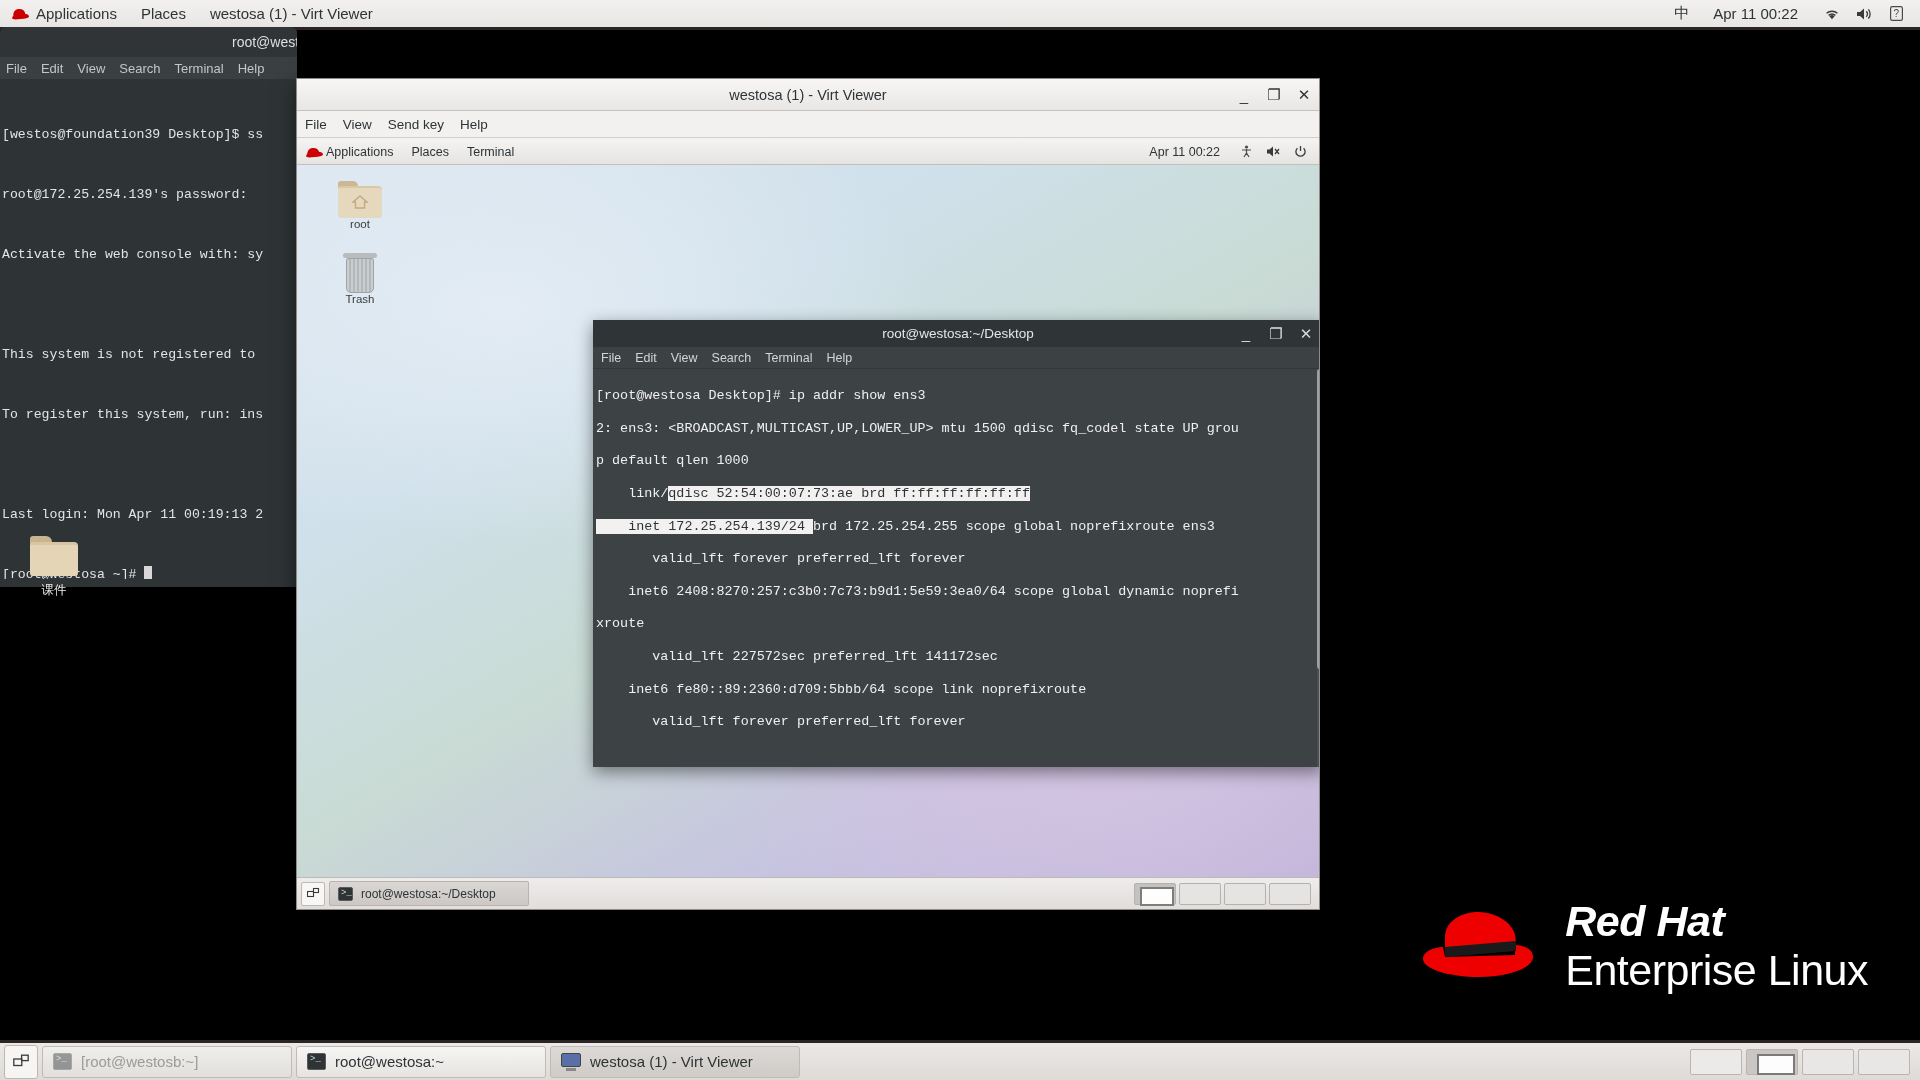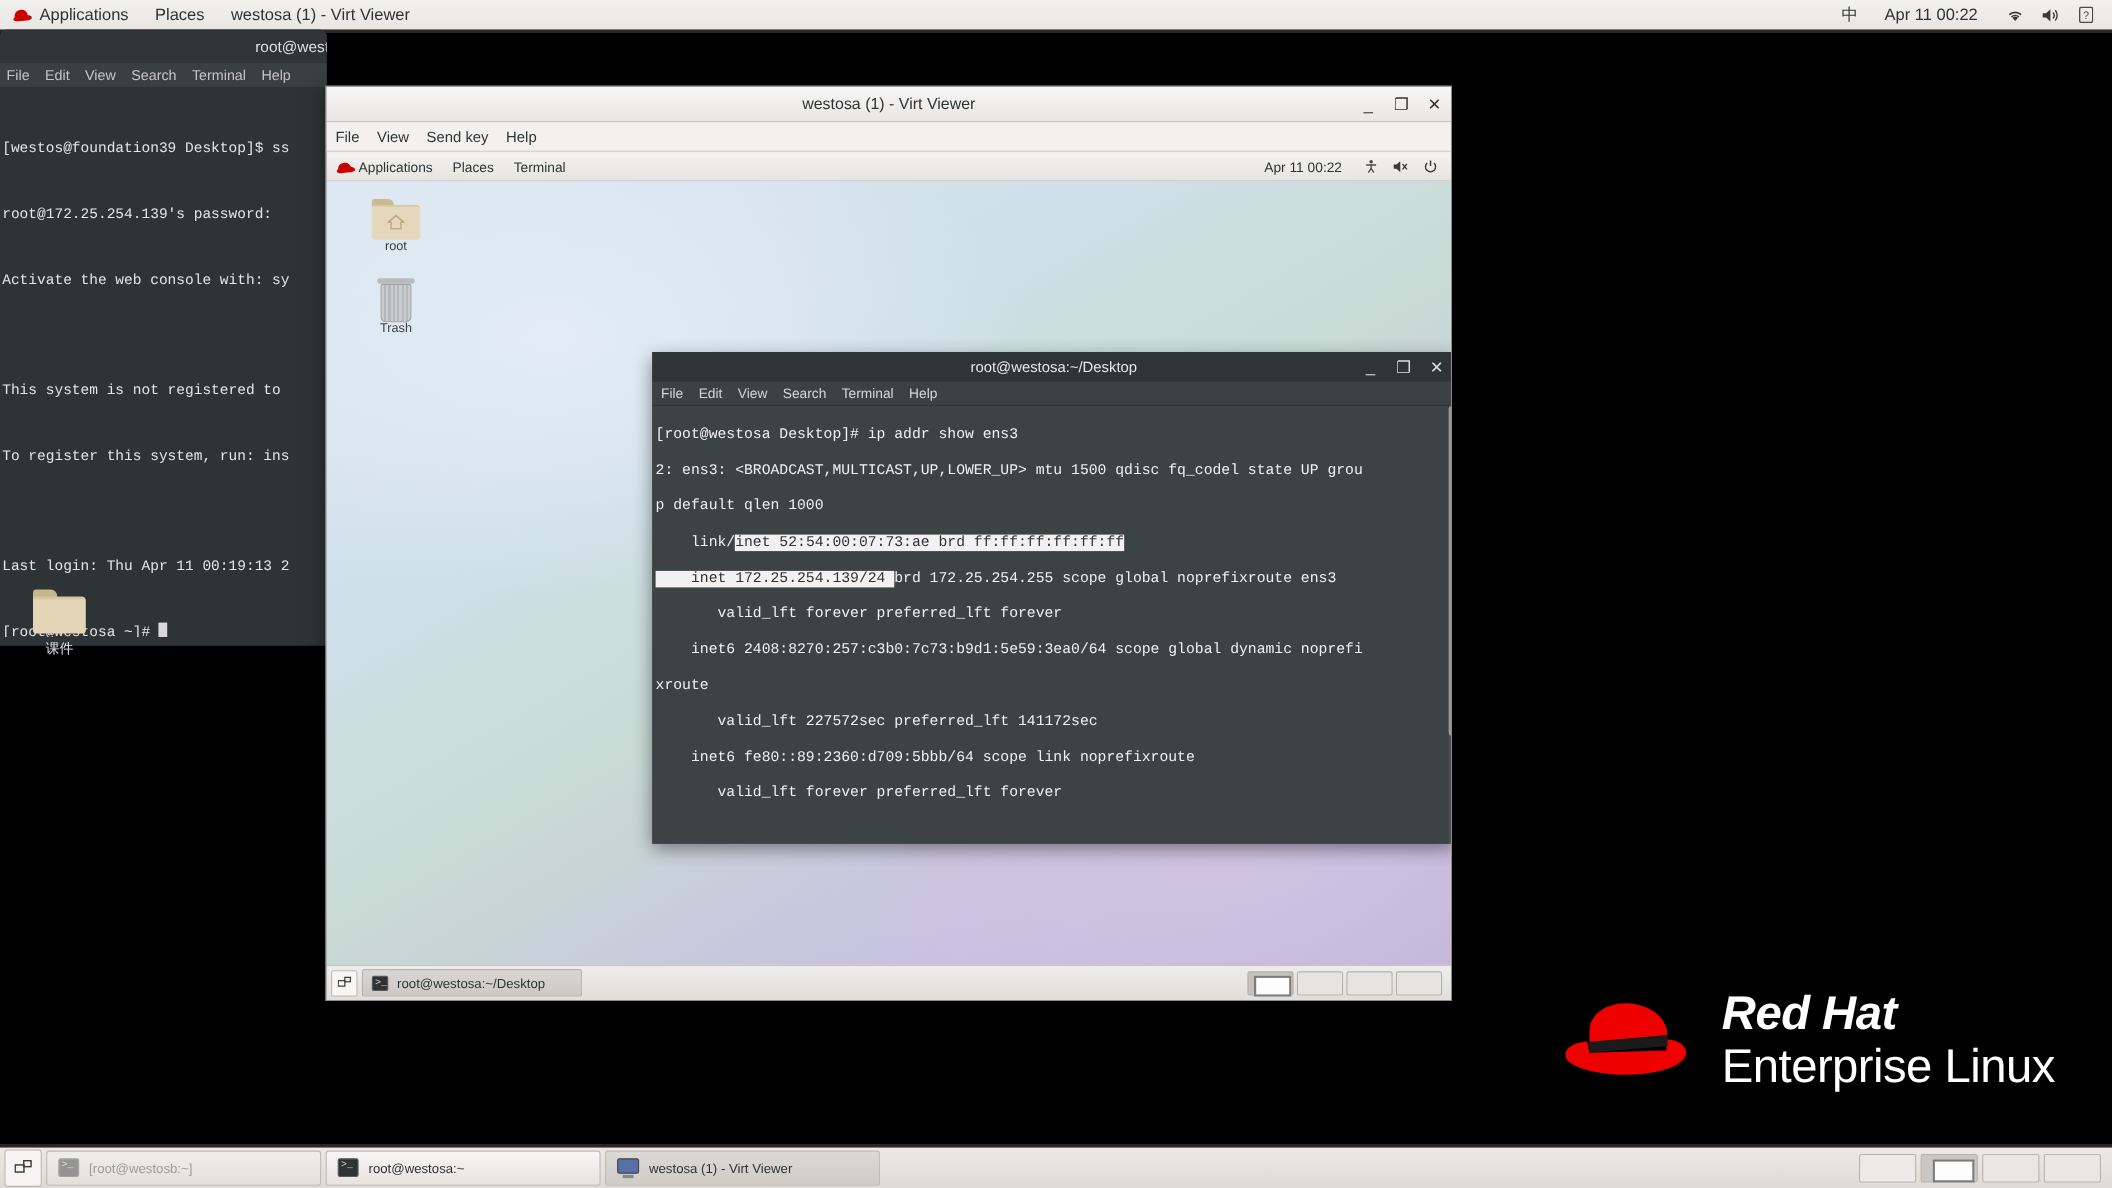--- a/index.html
+++ b/index.html
@@ -104,21 +104,21 @@
     display:flex; align-items:center; padding:0 4px; gap:4px;
   }
   .tb-showdesk {
     width:34px; height:34px; background:#f6f5f4; border:1px solid #bcb8b4;
     border-radius:3px; display:flex; align-items:center; justify-content:center;
   }
   .tb-task {
     height:32px; min-width:250px; border:1px solid #bfbbb7; border-radius:3px;
     background: linear-gradient(to bottom,#f7f6f5,#e6e3e0);
     display:flex; align-items:center; gap:9px; padding:0 10px;
-    font-size:12px; color:#2e3436; white-space:nowrap;
+    font-size:15px; color:#2e3436; white-space:nowrap;
   }
   .tb-task.inactive { color:#9b9b9b; background:linear-gradient(to bottom,#f0eeec,#e2dfdc); }
   .tb-task.active { background: linear-gradient(to bottom,#dcd9d6,#cfcbc7); }
   .tb-ico-term {
     width:19px; height:17px; background:#2e3436; border:1px solid #5a5a5a; border-radius:2px;
     position:relative; flex:none;
   }
   .tb-ico-term::after{content:">_"; position:absolute; left:2px; top:0px; color:#d6d6d6; font-size:9px; font-family:"Liberation Mono",monospace;}
   .tb-ico-term.dim{opacity:.45;}
   .tb-ico-vv {
@@ -297,21 +297,21 @@
       <span>Help</span>
     </div>
     <div id="host-term-body">
       <div>[westos@foundation39 Desktop]$ ss</div>
       <div>root@172.25.254.139's password:</div>
       <div>Activate the web console with: sy</div>
       <div></div>
       <div>This system is not registered to</div>
       <div>To register this system, run: ins</div>
       <div></div>
-      <div>Last login: Thu Apr 11 00:19:13 2</div>
+      <div>Last login: Mon Apr 11 00:19:13 2</div>
       <div><span>[root@westosa ~]# </span><span class="cursor-block"></span></div>
     </div>
   </div>
 
   <div id="host-folder">
     <div class="folder-glyph">
       <div class="back"></div>
         <div class="front"></div>
     </div>
     <div class="lbl">课件</div>
@@ -424,21 +424,21 @@
           <span>Edit</span>
           <span>View</span>
           <span>Search</span>
           <span>Terminal</span>
           <span>Help</span>
         </div>
         <div id="gt-body">
 <div>[root@westosa Desktop]# ip addr show ens3</div>
 <div>2: ens3: &lt;BROADCAST,MULTICAST,UP,LOWER_UP&gt; mtu 1500 qdisc fq_codel state UP grou</div>
 <div>p default qlen 1000</div>
-<div><span>    link/</span><span class="sel">inet 52:54:00:07:73:ae brd ff:ff:ff:ff:ff:ff</span></div>
+<div><span>    link/</span><span class="sel">qdisc 52:54:00:07:73:ae brd ff:ff:ff:ff:ff:ff</span></div>
 <div><span class="sel">    inet 172.25.254.139/24 </span><span>brd 172.25.254.255 scope global noprefixroute ens3</span></div>
 <div>       valid_lft forever preferred_lft forever</div>
 <div>    inet6 2408:8270:257:c3b0:7c73:b9d1:5e59:3ea0/64 scope global dynamic noprefi</div>
 <div>xroute</div>
 <div>       valid_lft 227572sec preferred_lft 141172sec</div>
 <div>    inet6 fe80::89:2360:d709:5bbb/64 scope link noprefixroute</div>
 <div>       valid_lft forever preferred_lft forever</div>
         </div>
         <div id="gt-scroll">
           <div class="thumb"></div>

